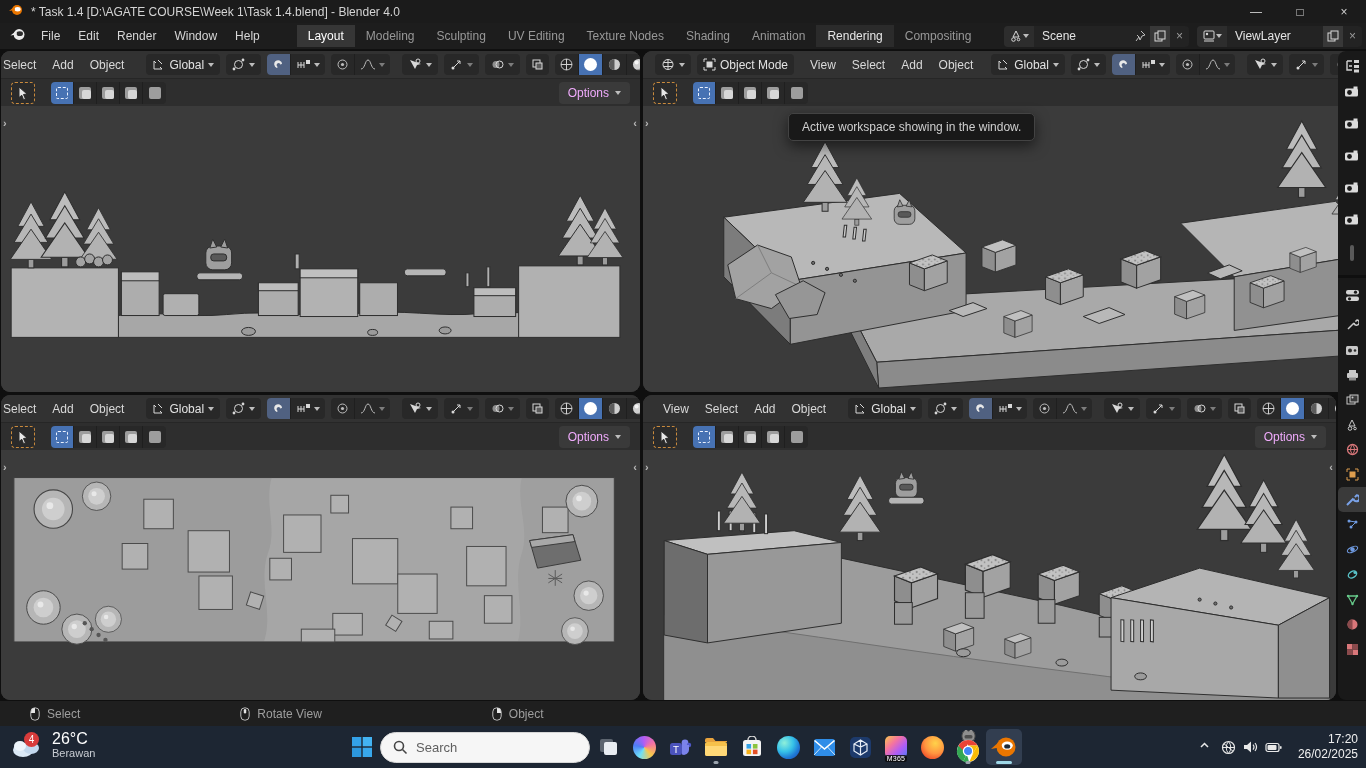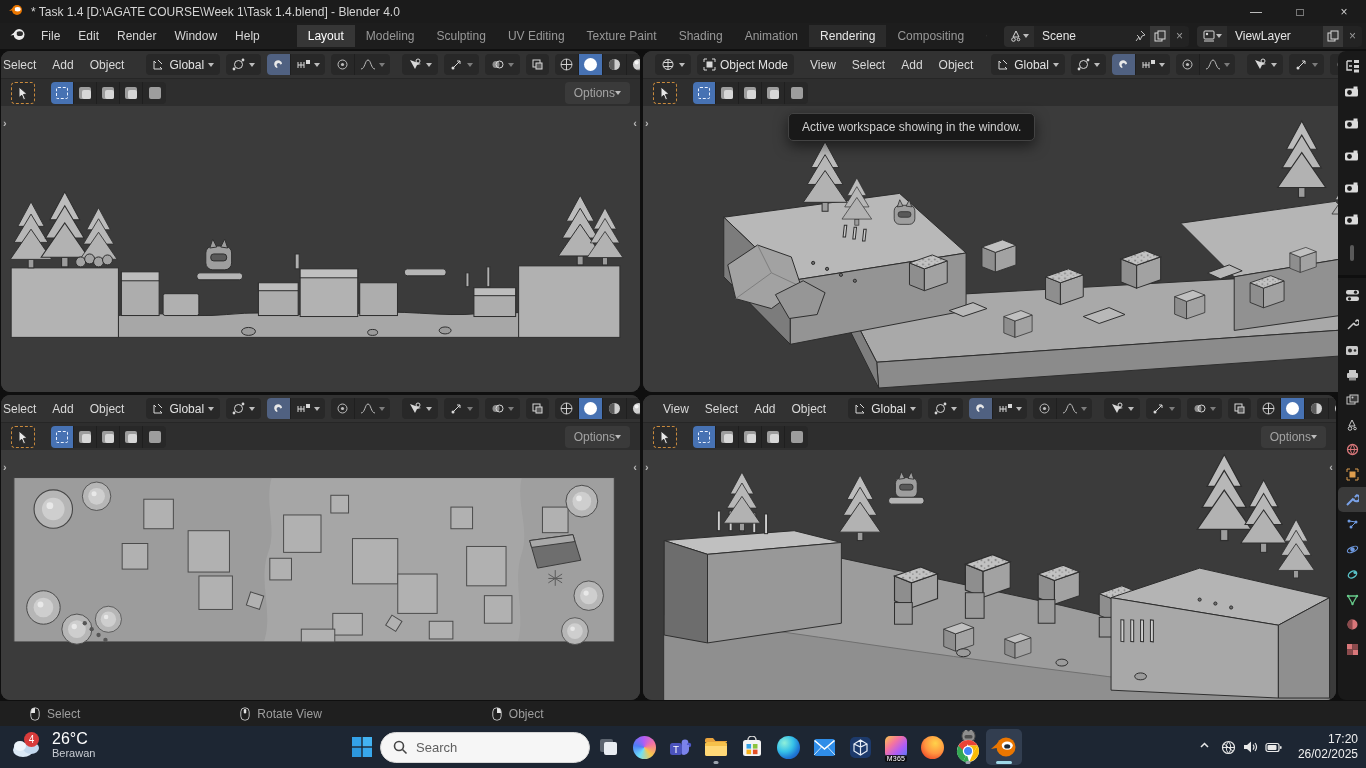--- a/index.html
+++ b/index.html
@@ -60,22 +60,22 @@
     font-size:12px; color:#dcdcdc; border-top:1px solid #262626; }
   .toolbtn { width:24px; height:22px; border:1px dashed #c98a3d; border-radius:4px;
     display:flex; align-items:center; justify-content:center; background:#2a2a2a; }
   .selmodes { display:flex; margin-left:16px; background:#282828; border-radius:4px; overflow:hidden; height:22px; }
   .selmodes .sm { width:23px; display:flex; align-items:center; justify-content:center; border-right:1px solid #1f1f1f; }
   .selmodes .sm:last-child { border-right:none; }
   .selmodes .sm.active { background:#4772b3; }
   .smglyph { width:12px; height:12px; background:#9d9d9d; border-radius:2px; position:relative; }
   .sm.active .smglyph { background:transparent; border:1.5px dashed #eaf1ff; }
   .smglyph.b2::after { content:""; position:absolute; left:3px; top:3px; width:9px; height:9px; background:#d7d7d7; border-radius:2px; }
-  .options { margin-left:auto; display:flex; align-items:center; background:#3a3a3a;
-    border-radius:4px; height:22px; padding:0 9px; color:#a3a3a3; }
+  .options { margin-left:auto; display:flex; align-items:center; gap:6px; background:#3a3a3a;
+    border-radius:4px; height:22px; padding:0 9px; color:#f0abfc; }
   .canvas { position:relative; width:100%; background:#3b3b3b; }
   .corner { position:absolute; font-size:11px; font-weight:bold; color:#b9b9b9; top:66px; z-index:5; }
 
   
   .rstrip { position:absolute; left:1338px; top:1px; width:28px; height:649px; background:#191919;
     display:flex; flex-direction:column; align-items:center; border-radius:8px 0 0 8px; }
   .rstrip .sect { width:100%; display:flex; flex-direction:column; align-items:center; }
   .rstrip .divider { width:100%; height:3px; background:#0f0f0f; margin:6px 0; }
   .camrow { margin:7px 0; }
   .ptab { width:28px; height:25px; display:flex; align-items:center; justify-content:center; }
@@ -196,21 +196,21 @@
     <span class="menu-item">Edit</span>
     <span class="menu-item">Render</span>
     <span class="menu-item">Window</span>
     <span class="menu-item">Help</span>
 
     <div class="tabs">
       <span class="tab active">Layout</span>
       <span class="tab">Modeling</span>
       <span class="tab">Sculpting</span>
       <span class="tab">UV Editing</span>
-      <span class="tab">Texture Paint</span>
+      <span class="tab">Texture Nodes</span>
       <span class="tab">Shading</span>
       <span class="tab">Animation</span>
       <span class="tab hover">Rendering</span>
       <span class="tab">Compositing</span>
       <span class="tab">Geometry Nodes</span>
     </div>
 
     <div class="idblock" style="margin-left:auto">
       <span class="seg">
         <svg class="ic" width="14" height="14" viewBox="0 0 14 14">

